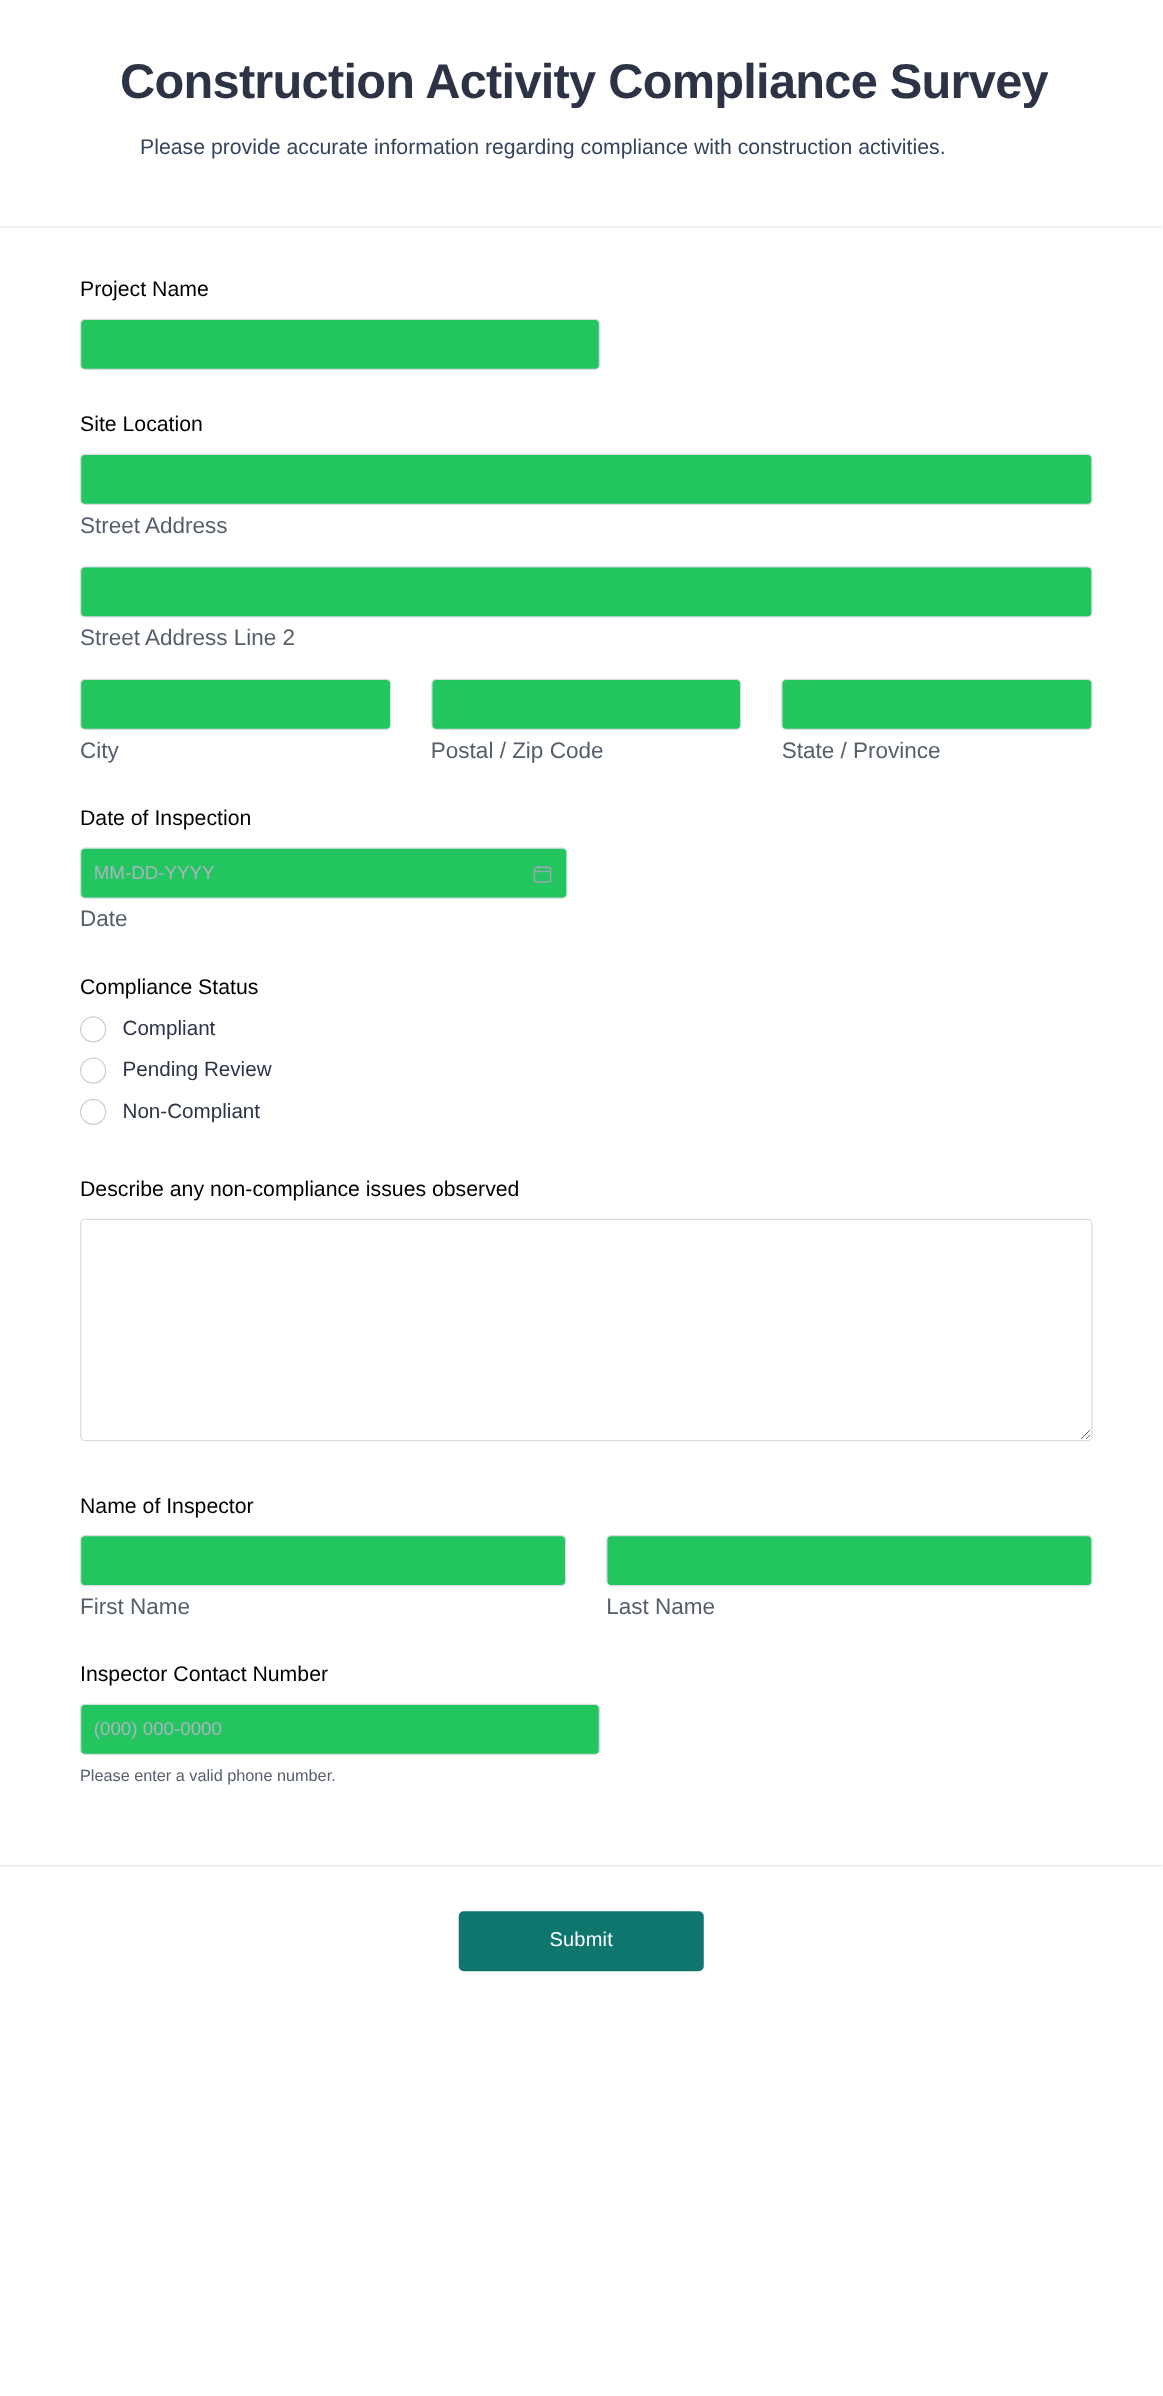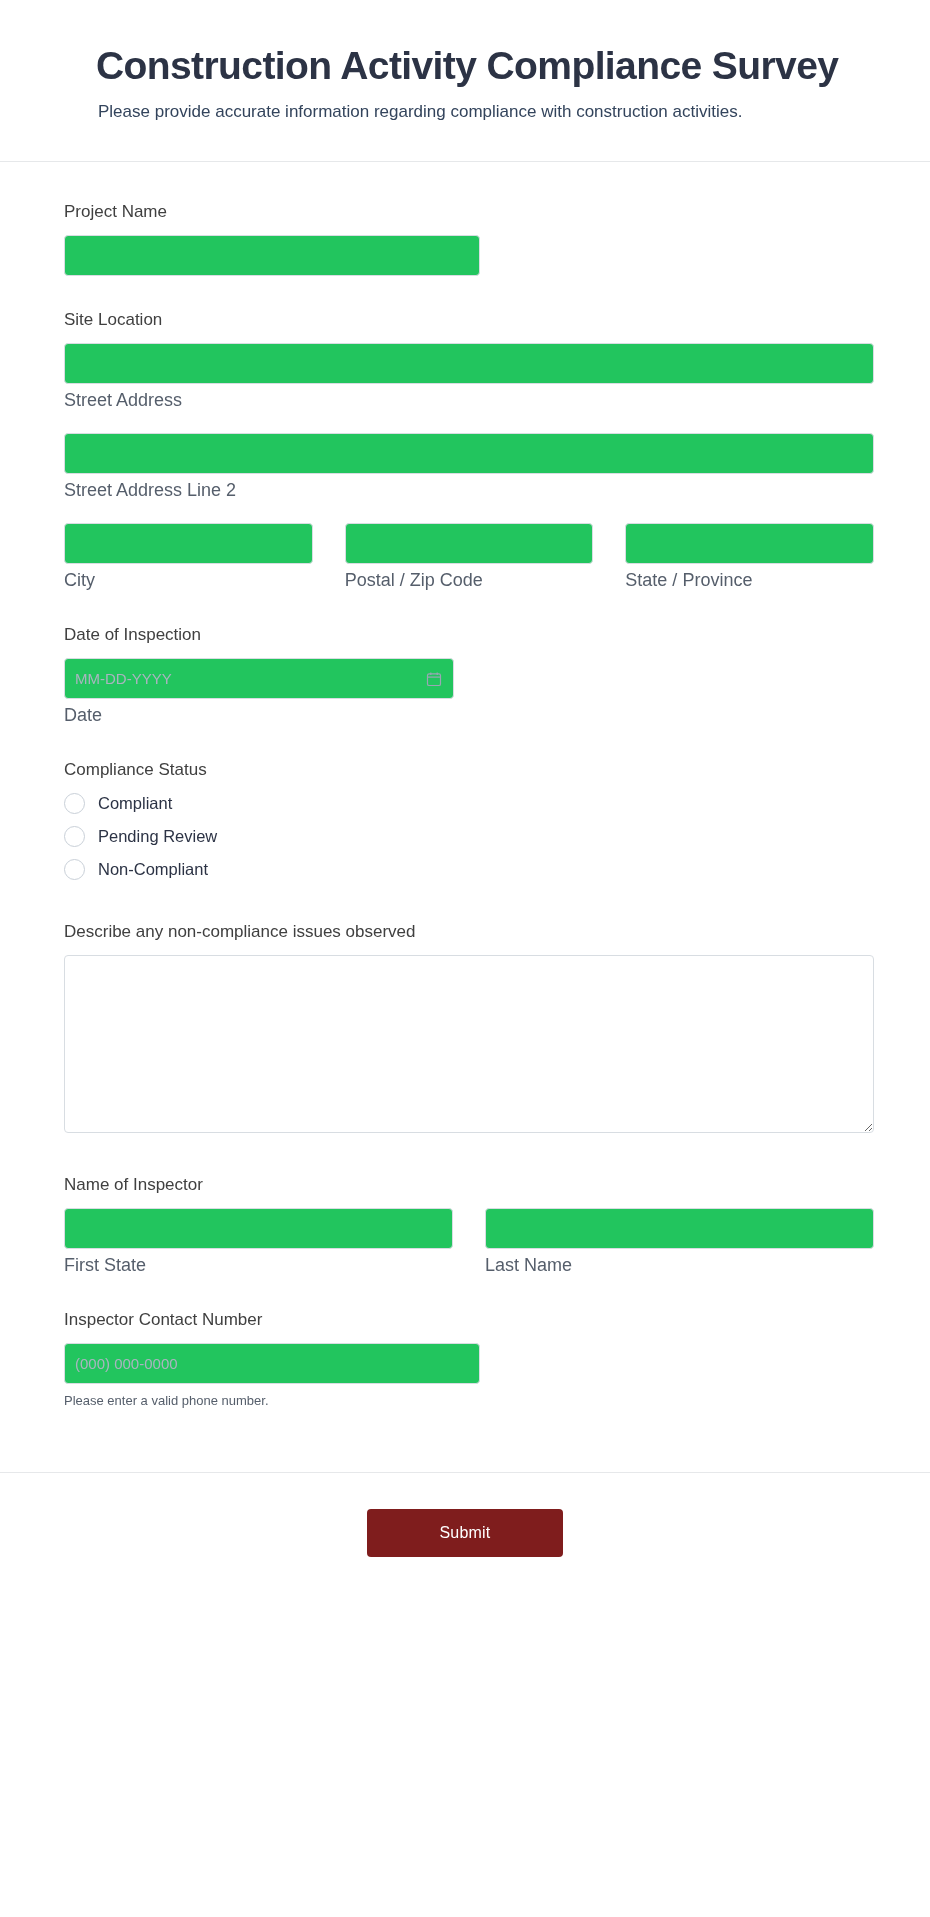--- a/index.html
+++ b/index.html
@@ -26,34 +26,34 @@
     line-height: 1.12;
     font-weight: bold;
     color: #2c3345;
     letter-spacing: -0.6px;
     margin: 0 0 10px 0;
   }
   .form-subtitle {
     font-size: 17px;
     line-height: 1.62;
     color: #33445c;
-    margin: 2px;
+    margin: 16px;
     max-width: 730px;
     font-weight: normal;
   }
   
   .form-body {
     padding: 40px 64px 30px 64px;
   }
   .field-block {
     margin-bottom: 34px;
   }
   .field-label {
     font-size: 17px;
-    color: #404040;
+    color: #000000;
     margin-bottom: 13px;
     font-weight: normal;
     display: block;
   }
   .sub-label {
     font-size: 18px;
     color: #555e6b;
     margin-top: 6px;
     display: block;
   }
@@ -146,21 +146,21 @@
   
   .form-footer {
     border-top: 1px solid #e6e8ea;
     padding: 36px 64px 48px 64px;
     display: flex;
     justify-content: center;
   }
   .submit-btn {
     width: 196px;
     height: 48px;
-    background: #7f1d1d;
+    background: #0f766e;
     color: #ffffff;
     border: none;
     border-radius: 4px;
     font-size: 16px;
     font-family: "Liberation Sans", sans-serif;
     cursor: pointer;
     letter-spacing: 0.2px;
   }
   .spacer-lg { height: 8px; }
 </style>
@@ -255,21 +255,21 @@
       <textarea class="txt-area" placeholder="" style=""></textarea>
     </div>
 
     <div class="spacer-lg"></div>
 
     <div class="field-block">
       <label class="field-label">Name of Inspector</label>
       <div class="row2">
         <div>
           <input class="txt-input" type="text" placeholder="" style="">
-          <span class="sub-label">First State</span>
+          <span class="sub-label">First Name</span>
         </div>
         <div>
           <input class="txt-input" type="text" placeholder="" style="">
           <span class="sub-label">Last Name</span>
         </div>
       </div>
     </div>
 
     <div class="field-block">
       <label class="field-label">Inspector Contact Number</label>

